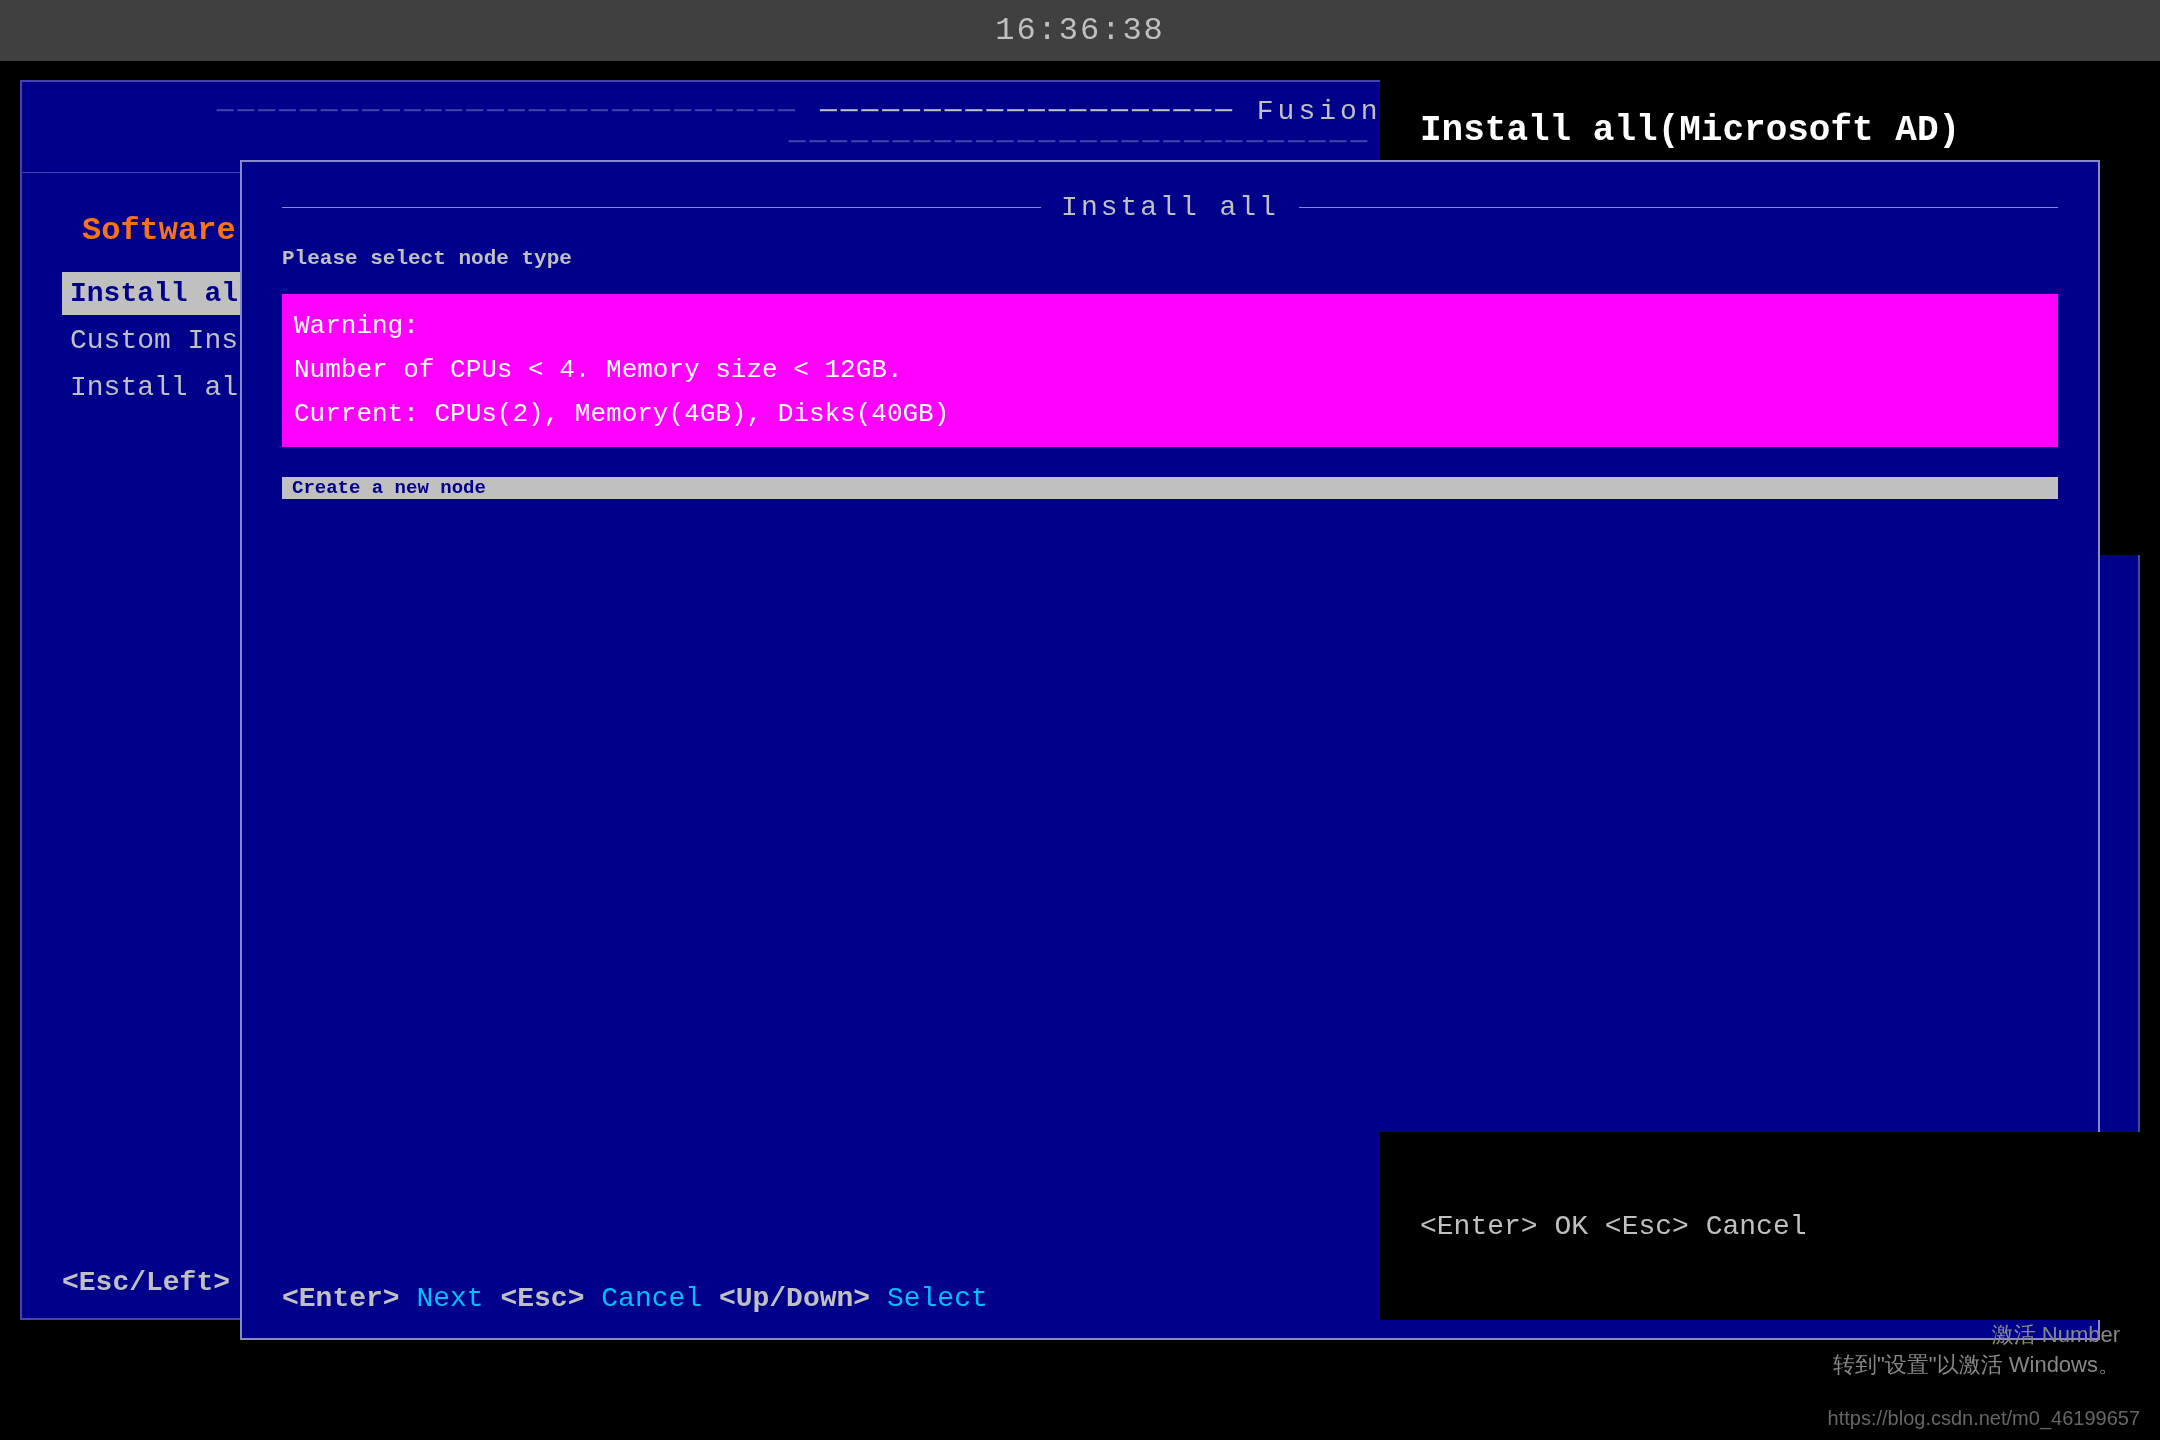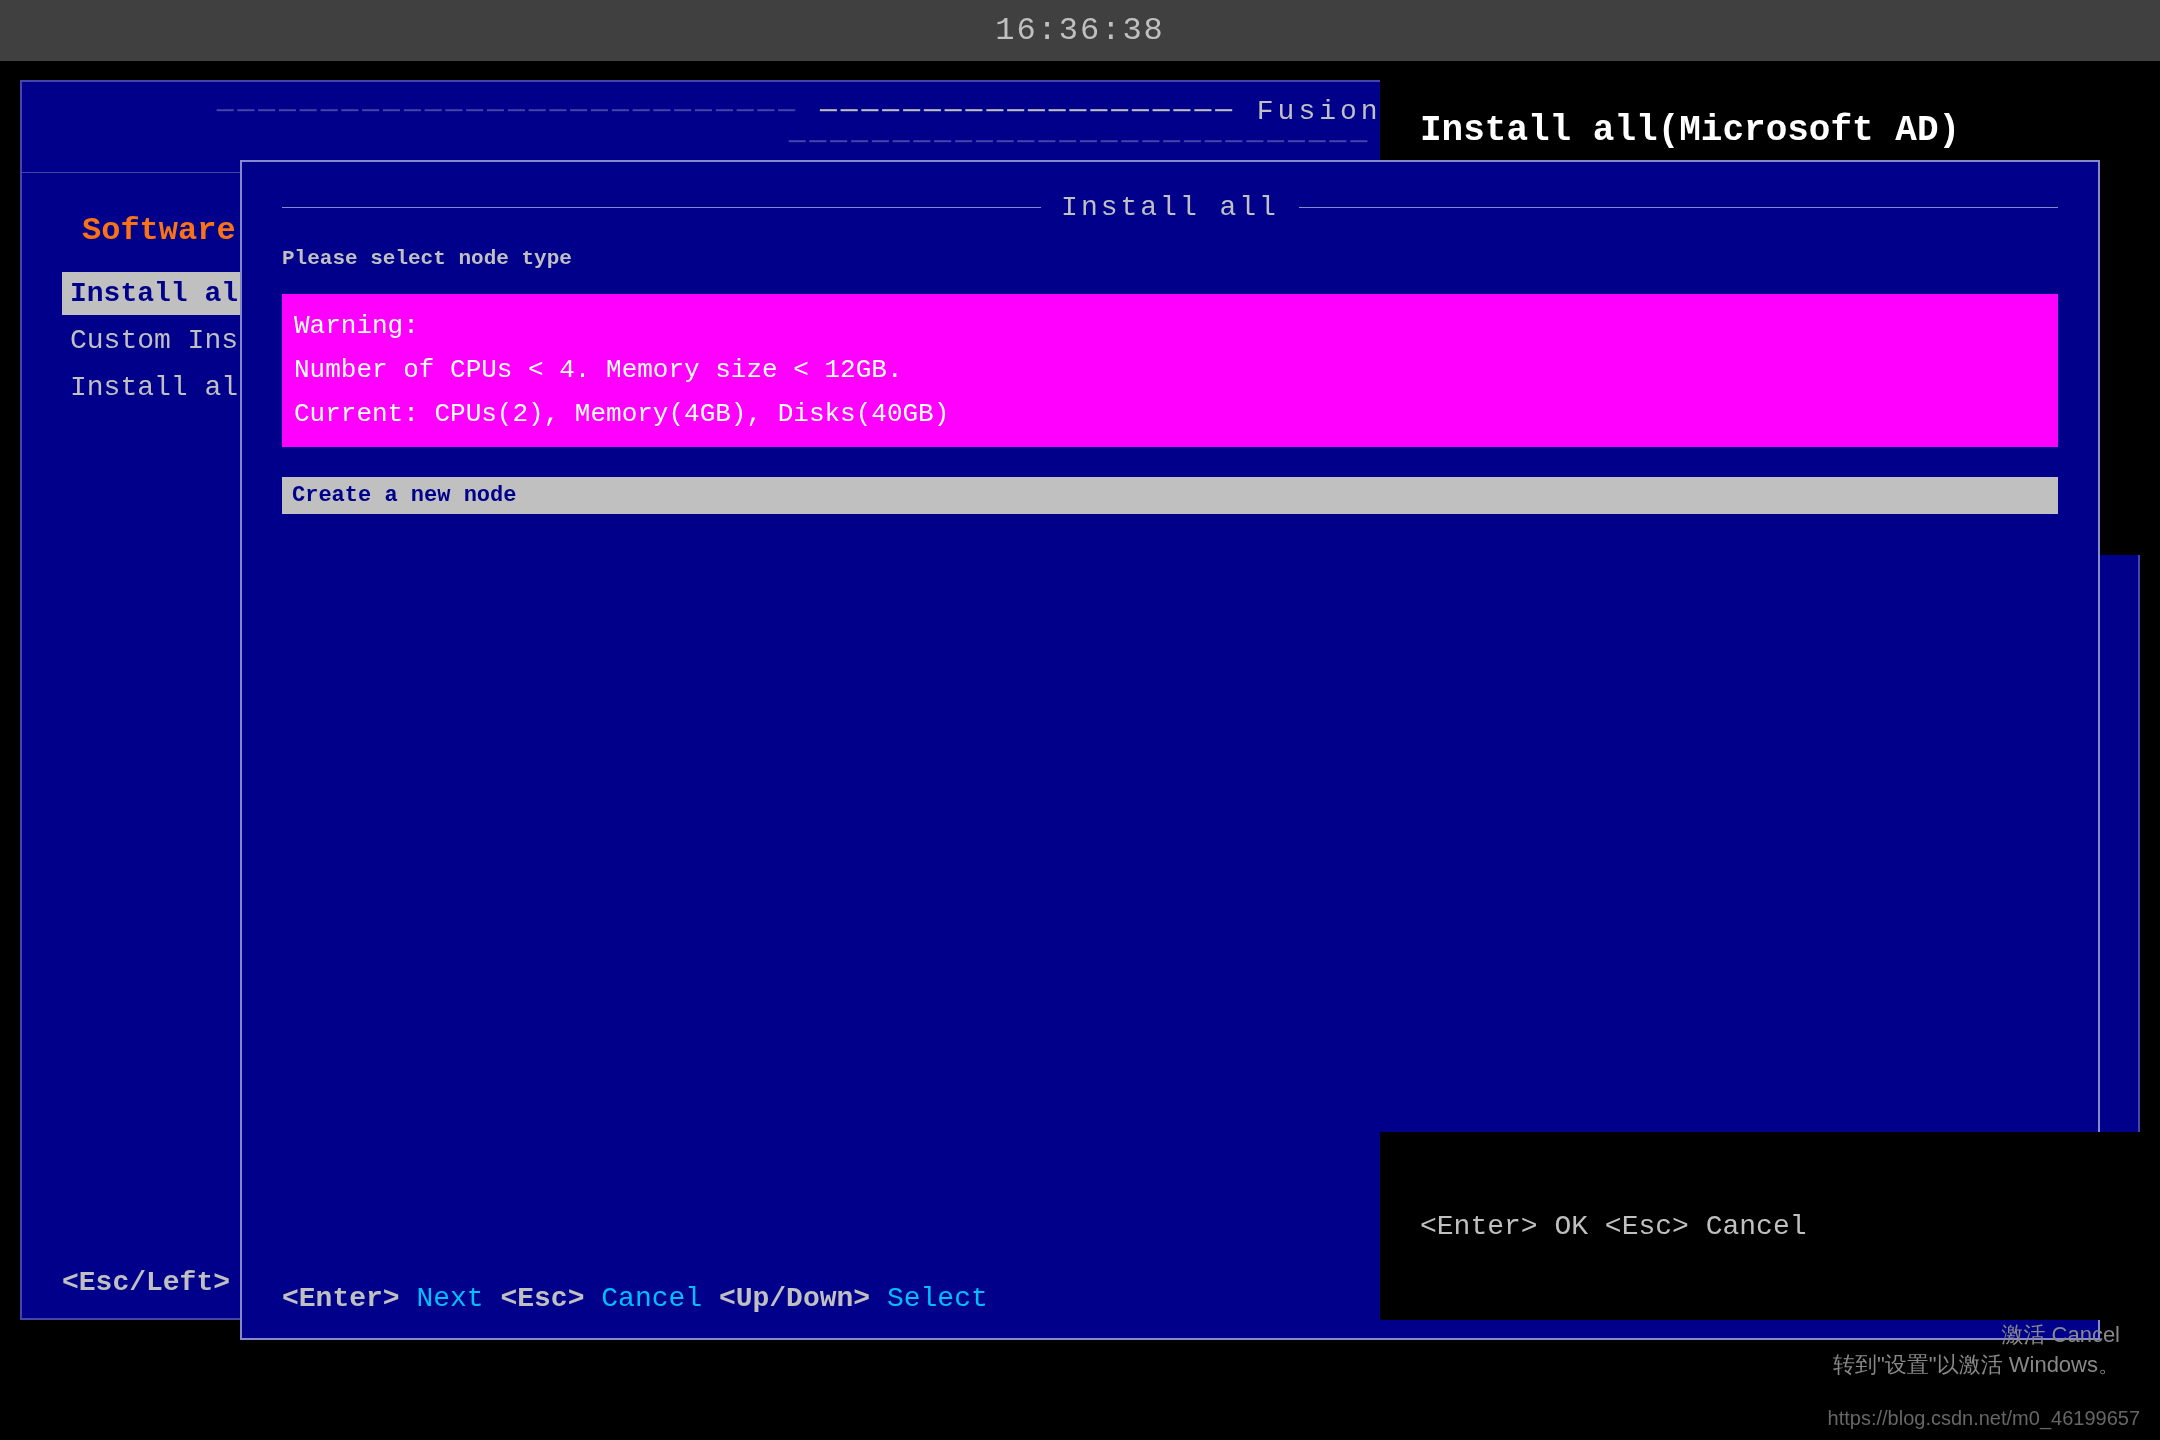--- a/index.html
+++ b/index.html
@@ -145,22 +145,22 @@
       background: #ff00ff;
       color: #fff;
       font-size: 26px;
       padding: 10px 12px;
       margin-bottom: 30px;
       line-height: 1.7;
     }
 
     
     .node-option {
-      font-size: 22px;
-      padding: 6px 10px;
+      font-size: 19px;
+      padding: 0 10px;
       margin-bottom: 16px;
       color: #c0c0c0;
     }
 
     .node-option.selected {
       background: #c0c0c0;
       color: #00008b;
       font-weight: bold;
     }
 
@@ -323,17 +323,17 @@
   <div class="bottom-right-nav">
     <span class="key">&lt;Enter&gt;</span>
     <span class="action"> OK </span>
     <span> </span>
     <span class="key">&lt;Esc&gt;</span>
     <span class="action"> Cancel </span>
   </div>
 </div>
 
 <div class="win-activate">
-  <div>激活 Cancel</div>
+  <div>激活 Number</div>
   <div>转到"设置"以激活 Windows。</div>
 </div>
 
 <div class="csdn-link">https://blog.csdn.net/m0_46199657</div>
 
 </body></html>

